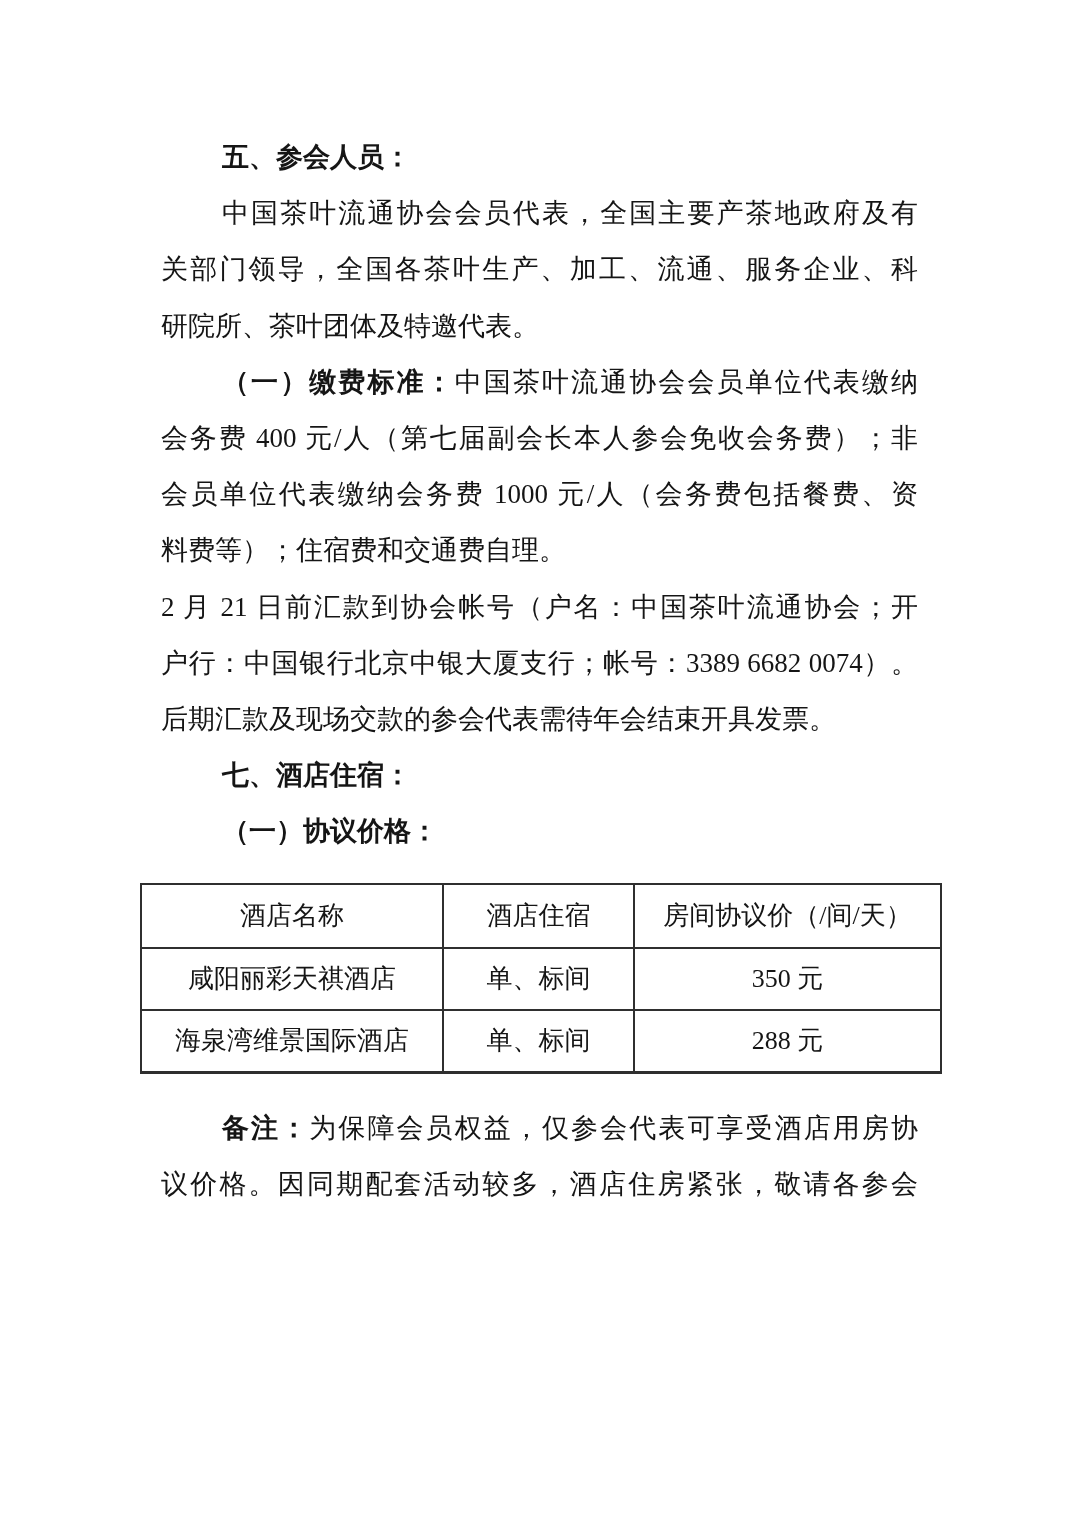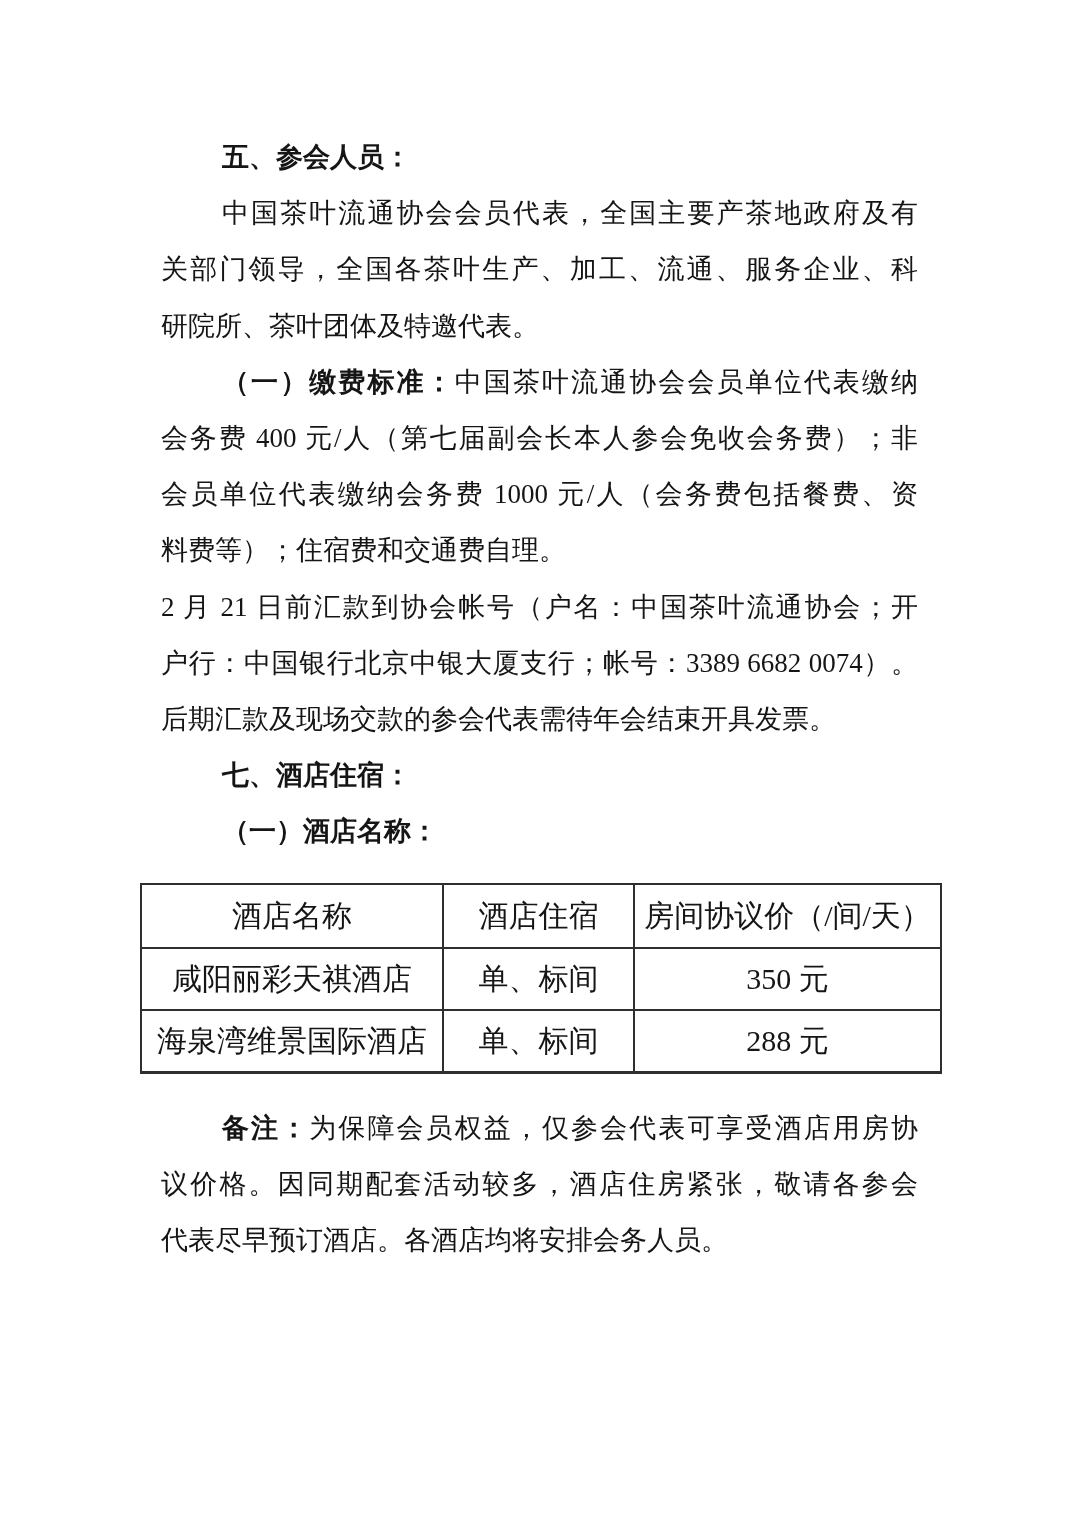--- a/index.html
+++ b/index.html
@@ -21,21 +21,21 @@
   .ind { text-indent:61px; }
   .fill { text-align:justify; text-align-last:justify; }
   .free { text-align:left; text-align-last:left;font-family:Liberation Serif, serif; }
   .b { font-weight:700; }
 
   table.hotel {
     width:800px;
     margin:23px 0 26px -21px;
     border-collapse:collapse;
     table-layout:fixed;
-    font-size:30px;
+    font-size:26px;
     line-height:1.2;
   }
   table.hotel th, table.hotel td {
     border:2px solid #2f2f2f;
     font-weight:normal;
     text-align:center;
     vertical-align:middle;
     padding:0;
   }
   table.hotel { border-bottom:3px solid #2f2f2f; }
@@ -59,21 +59,21 @@
     <div class="ln ind fill"><span class="b">（一）缴费标准：</span><span>中国茶叶流通协会会员单位代表缴纳</span></div>
     <div class="ln fill"><span>会务费 400 元/人（第七届副会长本人参会免收会务费）；非</span></div>
     <div class="ln fill"><span>会员单位代表缴纳会务费 1000 元/人（会务费包括餐费、资</span></div>
     <div class="ln free"><span>料费等）；住宿费和交通费自理。</span></div>
 
     <div class="ln fill"><span>2 月 21 日前汇款到协会帐号（户名：中国茶叶流通协会；开</span></div>
     <div class="ln fill"><span>户行：中国银行北京中银大厦支行；帐号：3389 6682 0074）。</span></div>
     <div class="ln free"><span>后期汇款及现场交款的参会代表需待年会结束开具发票。</span></div>
 
     <div class="ln ind free"><span class="b">七、酒店住宿：</span></div>
-    <div class="ln ind free"><span class="b">（一）酒店名称：</span></div>
+    <div class="ln ind free"><span class="b">（一）协议价格：</span></div>
 
     <table class="hotel">
       <colgroup>
           <col class="c1">
           <col class="c2">
           <col class="c3">
         </colgroup>
       <tbody>
           <tr>
         <th>酒店名称</th>
@@ -88,16 +88,15 @@
       <tr>
         <td>海泉湾维景国际酒店</td>
         <td>单、标间</td>
         <td>288 元</td>
       </tr>
     </tbody>
       </table>
 
     <div class="ln ind fill"><span class="b">备注：</span><span>为保障会员权益，仅参会代表可享受酒店用房协</span></div>
     <div class="ln fill"><span>议价格。因同期配套活动较多，酒店住房紧张，敬请各参会</span></div>
-    <div class="ln free"><span>代表尽早预订酒店。各酒店均将安排会务人员。</span></div>
 
   </div>
 </div>
 
 </body></html>

